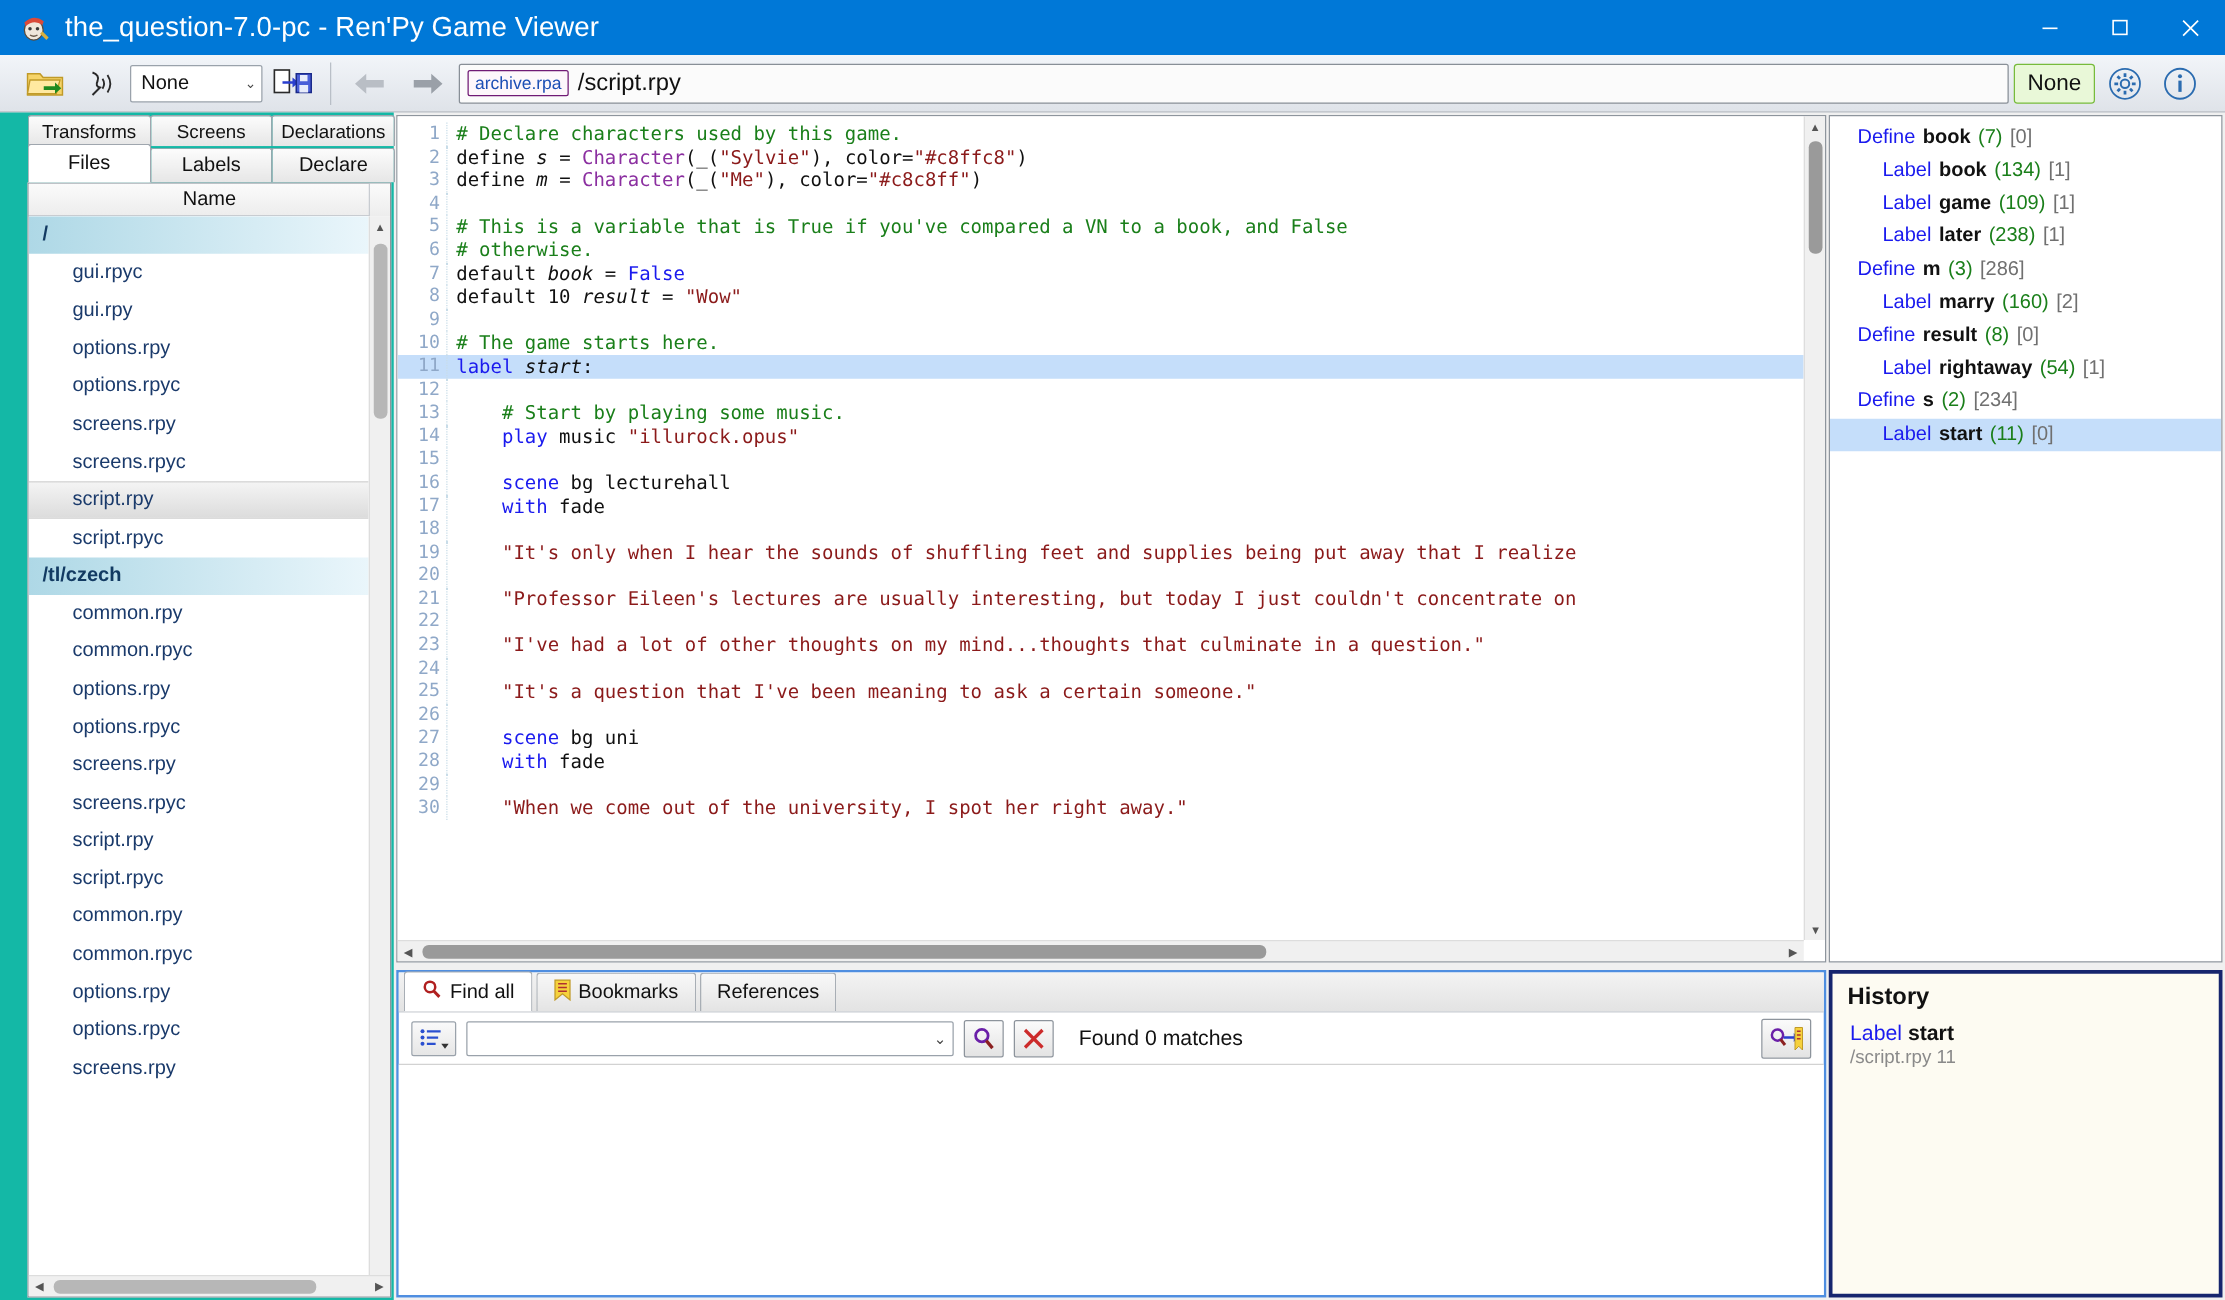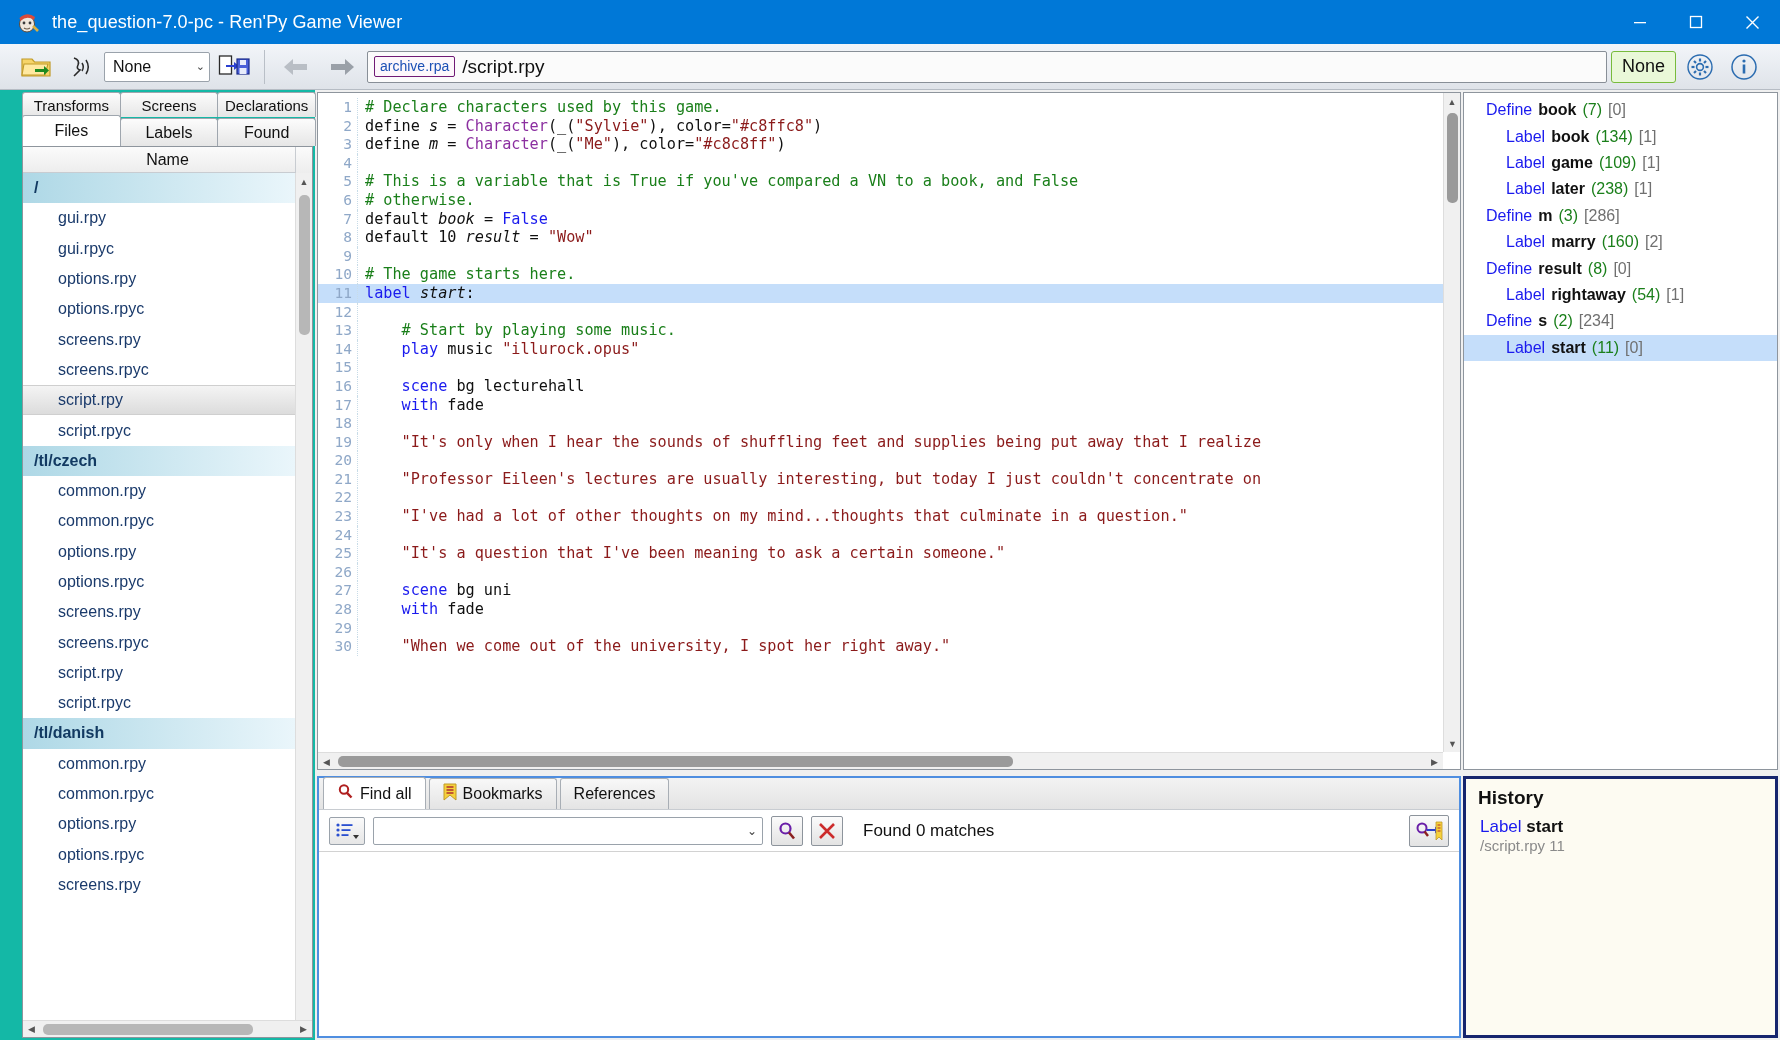--- a/index.html
+++ b/index.html
@@ -24,21 +24,21 @@
     display: flex; align-items: center;
     color: #fff;
     position: relative;
   }
   .title-icon {
     width: 24px; height: 24px;
     margin-left: 16px; margin-right: 12px;
     position: relative; flex: 0 0 24px;
   }
   .title-text {
-    font-size: 18px; color: #fff;
+    font-size: 22px; color: #fff;
     letter-spacing: .1px;
     white-space: nowrap;
   }
   .wincontrols { margin-left: auto; display: flex; height: 44px; }
   .wc {
     width: 56px; height: 44px;
     display: flex; align-items: center; justify-content: center;
     color: #fff;
   }
 
@@ -458,38 +458,38 @@
           </div>
         </div>
       <div class="tabrow second" id="tabsBottom">
           <div class="tab active">
             <span>Files</span>
           </div>
           <div class="tab">
             <span>Labels</span>
           </div>
           <div class="tab">
-            <span>Found</span>
+            <span>Declare</span>
           </div>
         </div>
       <div class="treewrap">
         <div class="tree-head">
           <span>Name</span>
           <div class="thscroll"></div>
         </div>
         <div class="tree-body">
           <div class="tree-scrollarea" id="treeRows">
               <div class="trow root">
                 <span>/</span>
               </div>
               <div class="trow">
+                <span>gui.rpyc</span>
+              </div>
+              <div class="trow">
                 <span>gui.rpy</span>
-              </div>
-              <div class="trow">
-                <span>gui.rpyc</span>
               </div>
               <div class="trow">
                 <span>options.rpy</span>
               </div>
               <div class="trow">
                 <span>options.rpyc</span>
               </div>
               <div class="trow">
                 <span>screens.rpy</span>
               </div>
@@ -521,23 +521,20 @@
                 <span>screens.rpy</span>
               </div>
               <div class="trow">
                 <span>screens.rpyc</span>
               </div>
               <div class="trow">
                 <span>script.rpy</span>
               </div>
               <div class="trow">
                 <span>script.rpyc</span>
-              </div>
-              <div class="trow group">
-                <span>/tl/danish</span>
               </div>
               <div class="trow">
                 <span>common.rpy</span>
               </div>
               <div class="trow">
                 <span>common.rpyc</span>
               </div>
               <div class="trow">
                 <span>options.rpy</span>
               </div>

